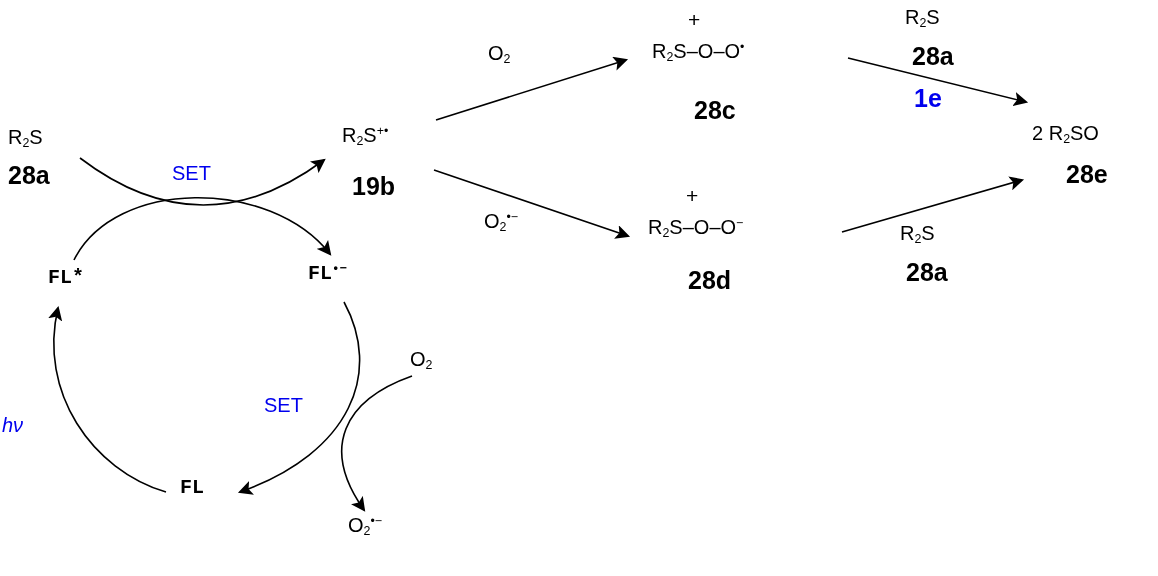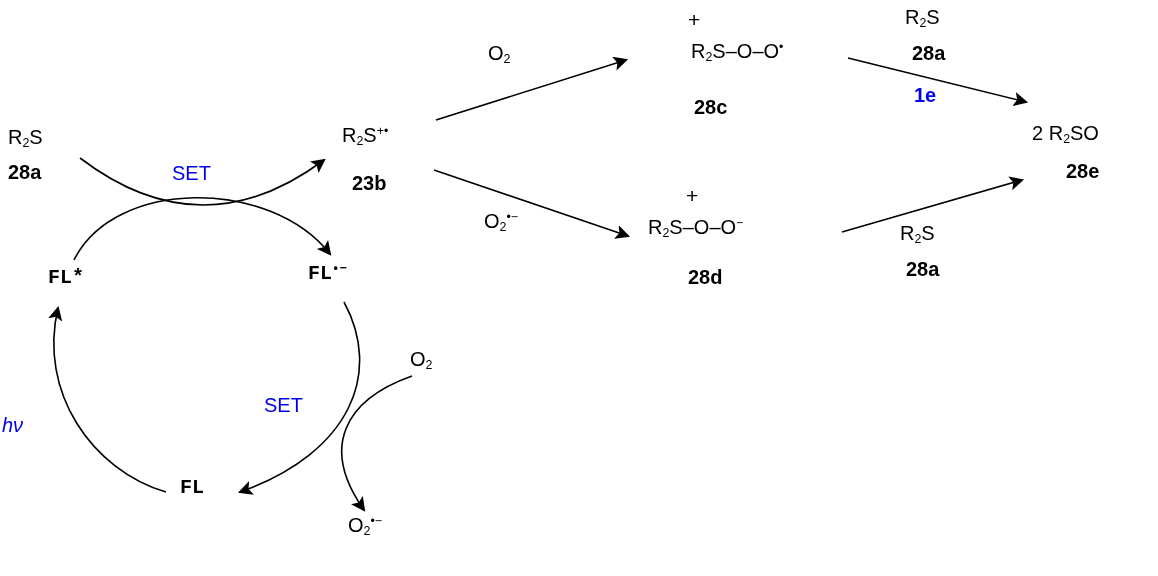--- a/index.html
+++ b/index.html
@@ -17,21 +17,21 @@
   }
   svg.arrows { position: absolute; left: 0; top: 0; width: 1158px; height: 576px; }
   svg.arrows path { fill: none; stroke: #000; stroke-width: 1.6; }
   svg.arrows marker path { fill: #000; stroke: none; }
   .lbl {
     position: absolute;
     font-size: 20px;
     line-height: 1.15;
     white-space: nowrap;
   }
-  .id { font-weight: bold; font-size: 20px; }
+  .id { font-weight: bold; font-size: 25px; }
   .bold { font-weight: bold; font-family: Liberation Mono, monospace; }
   .accent { color: var(--accent, #0000EE); }
   .italic { font-style: italic; }
   .plus { font-size: 21px; }
   .sub { font-size: 0.62em; vertical-align: -0.28em; }
   .sup { font-size: 0.62em; vertical-align: 0.55em; }
 </style>
 </head>
 <body>
 
@@ -53,25 +53,25 @@
     <path d="M 848 58 L 1026 102" marker-end="url(#ah)"></path>
     <path d="M 842 232 L 1022 180" marker-end="url(#ah)"></path>
   </svg>
 
   <div class="lbl" style="left:8px; top:126px;"><span>R</span><span class="sub">2</span><span>S</span></div>
   <div class="lbl id" style="left:8px; top:161px;">28a</div>
 
   <div class="lbl accent" style="left:172px; top:162px;">SET</div>
 
   <div class="lbl" style="left:342px; top:124px;"><span>R</span><span class="sub">2</span><span>S</span><span class="sup">+•</span></div>
-  <div class="lbl id" style="left:352px; top:172px;">23b</div>
+  <div class="lbl id" style="left:352px; top:172px;">19b</div>
 
   <div class="lbl" style="left:488px; top:42px;"><span>O</span><span class="sub">2</span></div>
   <div class="lbl plus" style="left:688px; top:8px;">+</div>
-  <div class="lbl" style="left:652px; top:40px;margin-left:39px;"><span>R</span><span class="sub">2</span><span>S</span><span>–O–O</span><span class="sup">•</span></div>
+  <div class="lbl" style="left:652px; top:40px;"><span>R</span><span class="sub">2</span><span>S</span><span>–O–O</span><span class="sup">•</span></div>
   <div class="lbl id" style="left:694px; top:96px;">28c</div>
   <div class="lbl" style="left:905px; top:6px;"><span>R</span><span class="sub">2</span><span>S</span></div>
   <div class="lbl id" style="left:912px; top:42px;">28a</div>
   <div class="lbl id accent" style="left:914px; top:84px;text-align:center;">1e</div>
 
   <div class="lbl" style="left:484px; top:210px;"><span>O</span><span class="sub">2</span><span class="sup">•−</span></div>
   <div class="lbl plus" style="left:686px; top:184px;">+</div>
   <div class="lbl" style="left:648px; top:216px;"><span>R</span><span class="sub">2</span><span>S</span><span>–O–O</span><span class="sup">−</span></div>
   <div class="lbl id" style="left:688px; top:266px;">28d</div>
   <div class="lbl" style="left:900px; top:222px;"><span>R</span><span class="sub">2</span><span>S</span></div>

